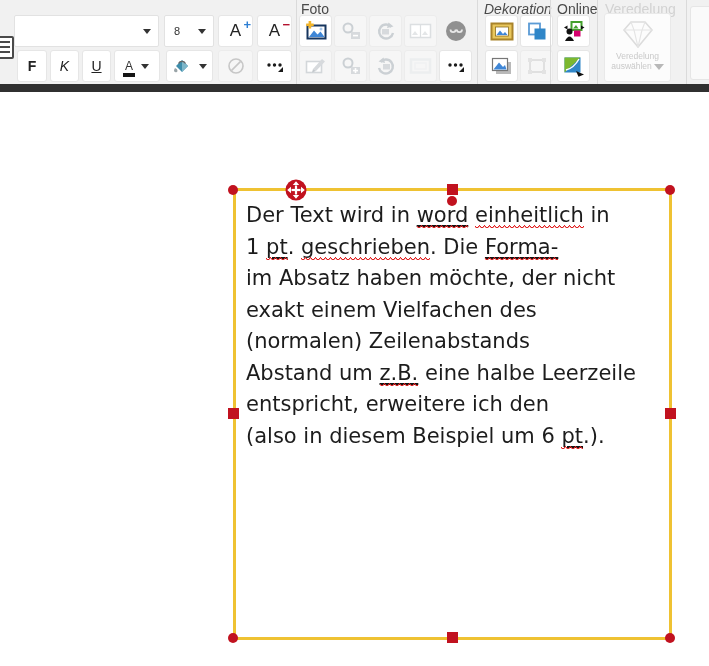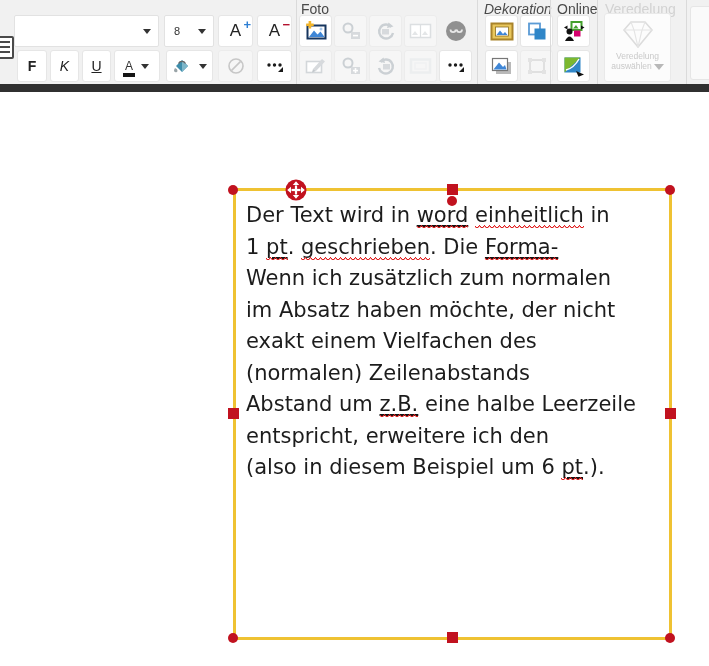--- a/index.html
+++ b/index.html
@@ -290,21 +290,20 @@
   </div>
 
   <div class="divider"></div>
 
   <div class="canvas">
 
     <div class="textframe">
       <div class="text-content">
           <div class="tline"><span>Der Text wird in </span><span class="u sp">word</span><span> </span><span class="sp">einheitlich</span><span> in</span></div>
           <div class="tline"><span>1 </span><span class="u sp">pt</span><span>. </span><span class="sp">geschrieben</span><span>. Die </span><span class="u sp">Forma-</span></div>
-          <div class="tline"><span>Wenn ich zusätzlich zum normalen</span></div>
           <div class="tline"><span>im Absatz haben möchte, der nicht</span></div>
           <div class="tline"><span>exakt einem Vielfachen des</span></div>
           <div class="tline"><span>(normalen) Zeilenabstands</span></div>
           <div class="tline"><span>Abstand um </span><span class="u sp">z.B.</span><span> eine halbe Leerzeile</span></div>
           <div class="tline"><span>entspricht, erweitere ich den</span></div>
           <div class="tline"><span>(also in diesem Beispiel um 6 </span><span class="u sp">pt</span><span>.).</span></div>
         </div>
     </div>
 
     <div class="hdl dot" style="left:228px;top:93px;"></div>

